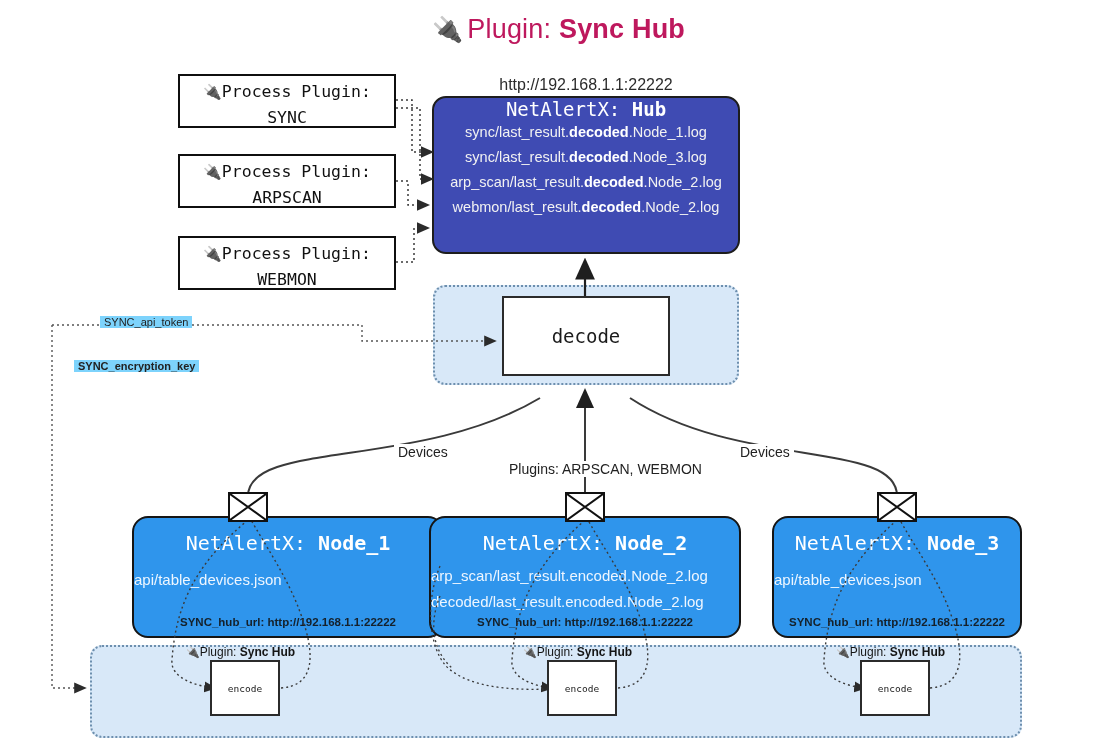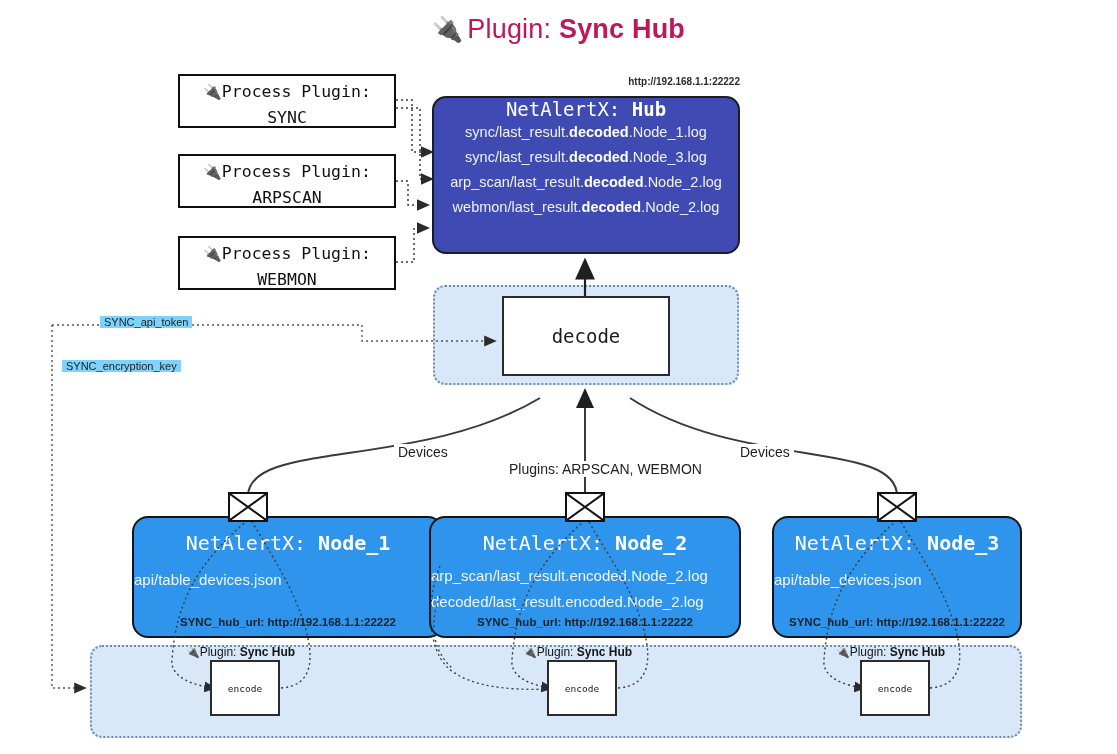--- a/index.html
+++ b/index.html
@@ -58,23 +58,23 @@
   }
   .proc-box .l1 { display: block; white-space: nowrap; }
   .proc-box .l2 { display: block; }
   .proc-box .plug { font-family: "DejaVu Sans", sans-serif; font-size: 15px; }
 
   
   #hub-url {
     position: absolute;
     left: 432px; top: 76px;
     width: 308px;
-    text-align: right;
-    font-size: 10px;
-    font-weight: bold;
+    text-align: center;
+    font-size: 16px;
+    font-weight: normal;
     color: #2b2b2b;
   }
   #hub {
     position: absolute;
     left: 432px; top: 96px;
     width: 308px; height: 158px;
     background: #3f4bb3;
     border: 2px solid #1d1d1d;
     border-radius: 14px;
     box-sizing: border-box;
@@ -300,21 +300,21 @@
     <div class="hub-line"><span>sync/last_result.</span><b>decoded</b><span>.Node_1.log</span></div>
     <div class="hub-line"><span>sync/last_result.</span><b>decoded</b><span>.Node_3.log</span></div>
     <div class="hub-line"><span>arp_scan/last_result.</span><b>decoded</b><span>.Node_2.log</span></div>
     <div class="hub-line"><span>webmon/last_result.</span><b>decoded</b><span>.Node_2.log</span></div>
   </div>
 
   <div id="decode-group"></div>
   <div id="decode-box">decode</div>
 
   <div class="wire-label" style="left:100px; top:316px;">SYNC_api_token</div>
-  <div class="wire-label" style="left:62px; top:360px;">SYNC_encryption_key</div>
+  <div class="wire-label" style="left:74px; top:360px;font-weight:bold;">SYNC_encryption_key</div>
 
   <div class="flow-label" style="left:394px; top:444px;">Devices</div>
   <div class="flow-label" style="left:736px; top:444px;">Devices</div>
   <div class="flow-label" style="left:505px; top:461px;">Plugins: ARPSCAN, WEBMON</div>
 
   <div class="envelope" style="left:228px; top:492px;">
     <svg width="36" height="26" viewBox="0 0 36 26">
         <path d="M0,0 L36,26 M36,0 L0,26" stroke="#111" stroke-width="2" fill="none"></path>
       </svg>
   </div>

